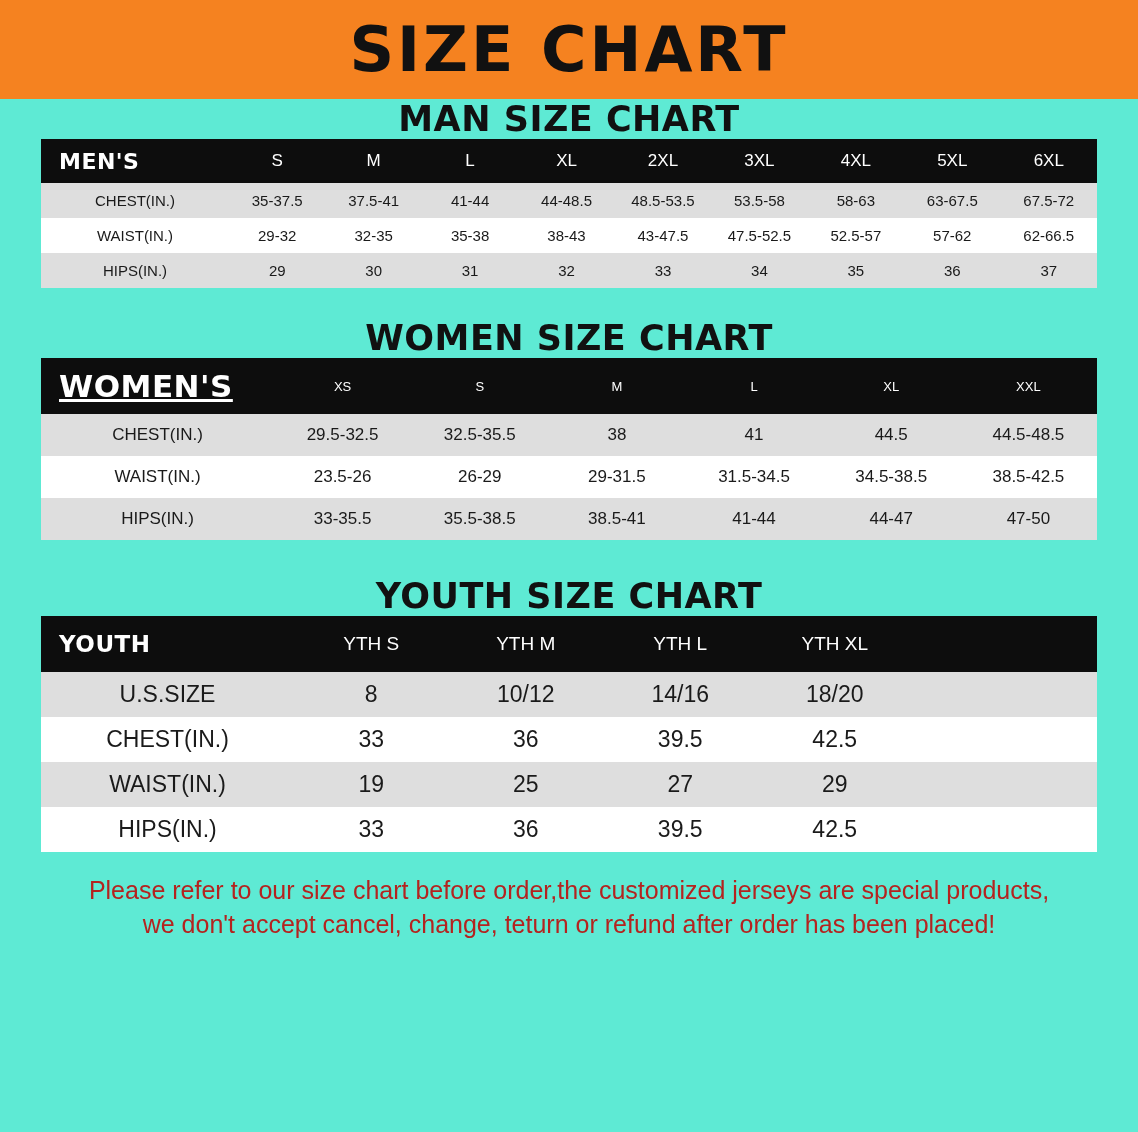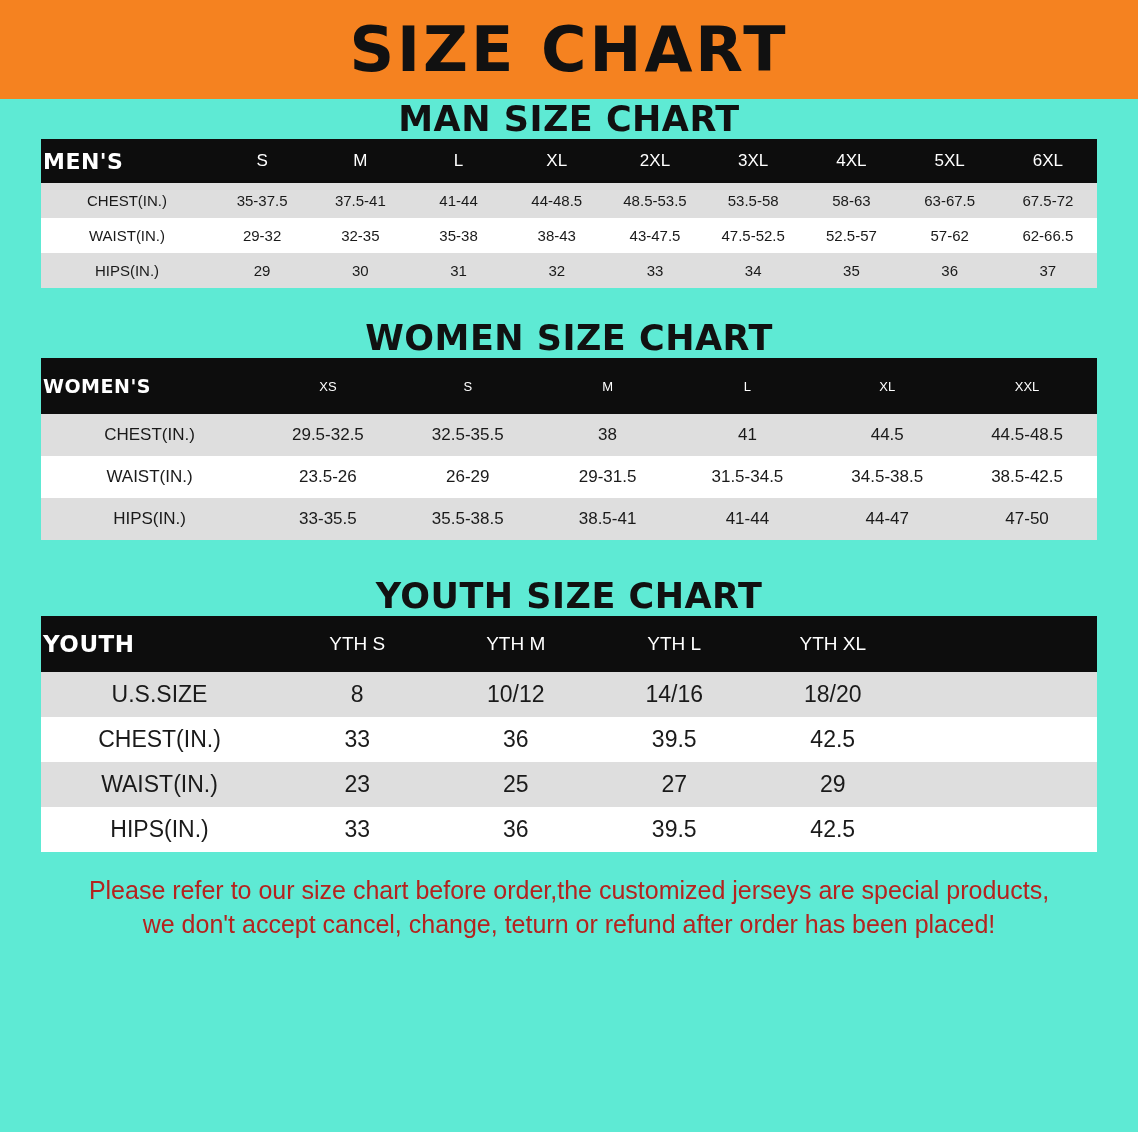--- a/index.html
+++ b/index.html
@@ -67,42 +67,42 @@
   }
   table.size thead th {
     background: #0d0d0d;
     color: #ffffff;
     height: 44px;
     font-size: 18px;
     font-weight: normal;
   }
   table.size thead th.label {
     text-align: left;
-    padding-left: 2px;
+    padding-left: 18px;
     font-family: "DejaVu Sans", sans-serif;
     font-weight: bold;
     font-size: 22px;
     letter-spacing: .5px;
   }
   table.size tbody td.label {
     text-align: center;
     font-size: 17px;
   }
   tr.row-grey td { background: #dedede; }
   tr.row-white td { background: #ffffff; }
 
   
   #men-table th, #men-table td { font-size: 15px; }
   #men-table thead th.label { font-size: 22px; }
   #men-table thead th { font-size: 17px; }
 
   
   #women-table th, #women-table td { font-size: 17px; height: 42px; }
   #women-table thead th { font-size: 13px; height: 56px; }
-  #women-table thead th.label { font-size: 19px; }
+  #women-table thead th.label { font-size: 31px; text-decoration: underline; }
 
   
   #youth-table th, #youth-table td { font-size: 23px; height: 45px; }
   #youth-table thead th { font-size: 19px; height: 56px; }
   #youth-table thead th.label { font-size: 23px; }
 
   
   .note {
     margin: 22px 38px 0 38px;
     color: #b4231f;
@@ -253,21 +253,21 @@
         <tr class="row-white">
           <td class="label">CHEST(IN.)</td>
           <td>33</td>
           <td>36</td>
           <td>39.5</td>
           <td>42.5</td>
           <td></td>
         </tr>
         <tr class="row-grey">
           <td class="label">WAIST(IN.)</td>
-          <td>23</td>
+          <td>19</td>
           <td>25</td>
           <td>27</td>
           <td>29</td>
           <td></td>
         </tr>
         <tr class="row-white">
           <td class="label">HIPS(IN.)</td>
           <td>33</td>
           <td>36</td>
           <td>39.5</td>

